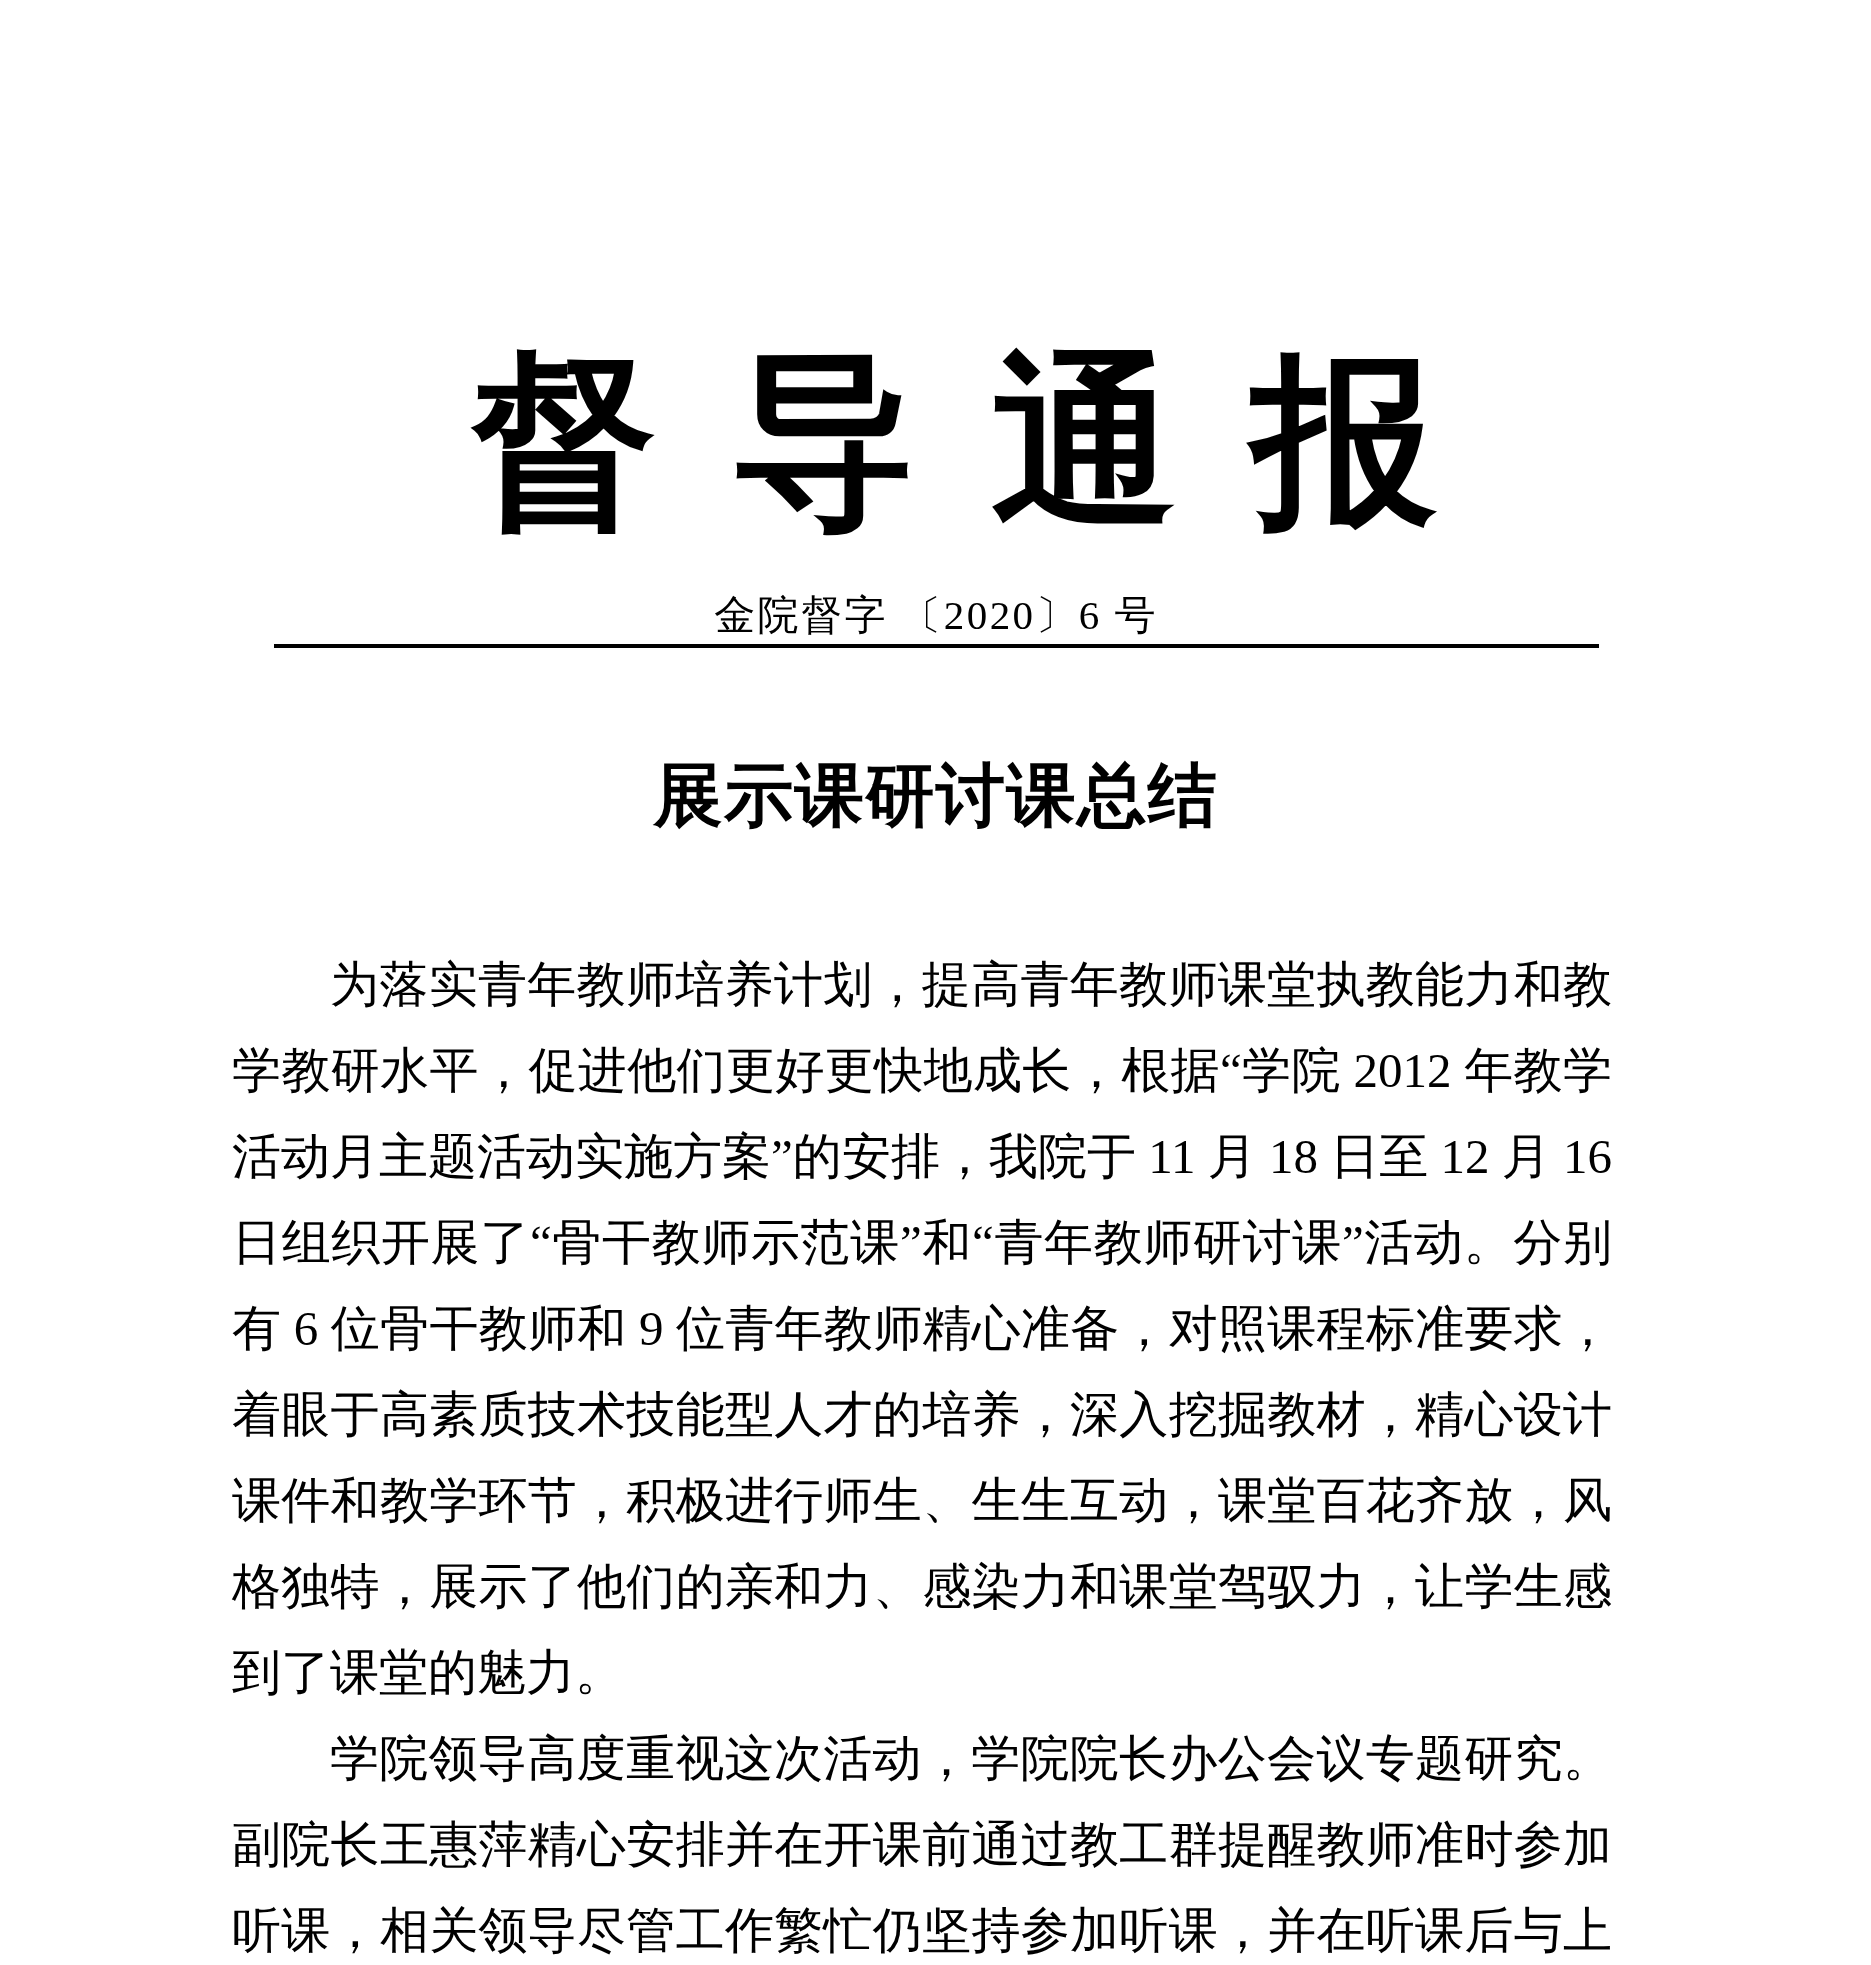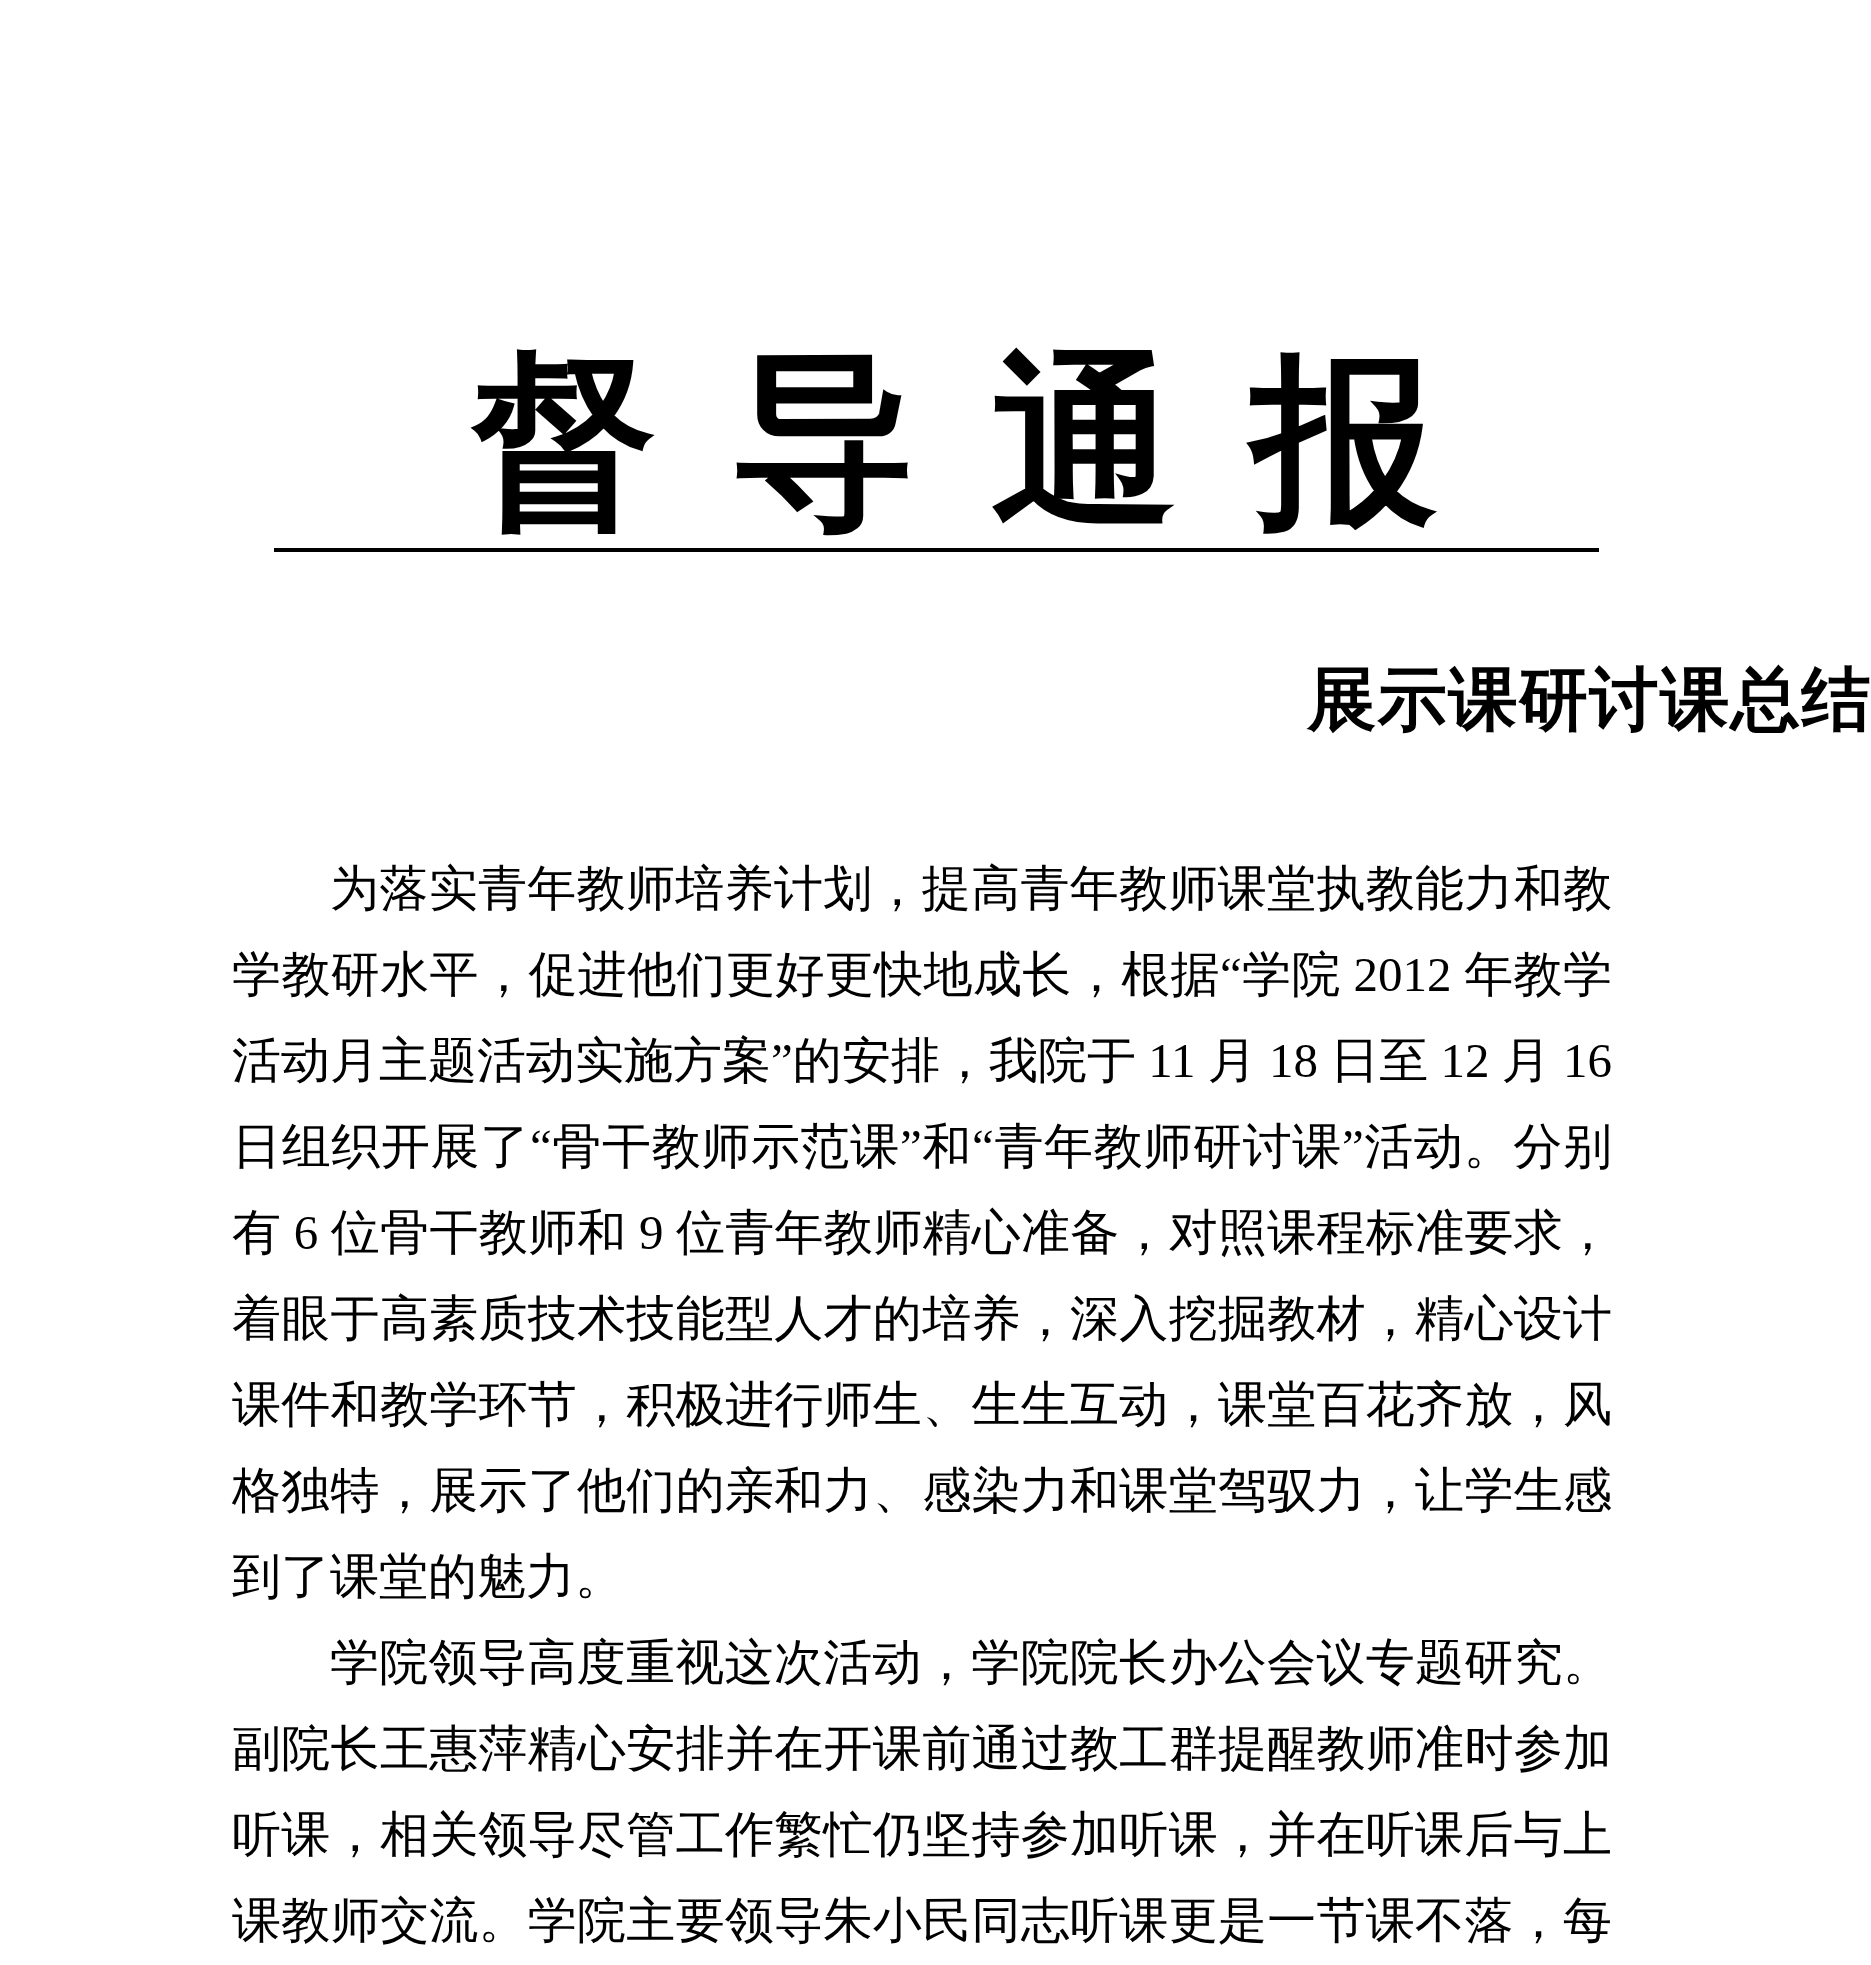--- a/index.html
+++ b/index.html
@@ -35,21 +35,21 @@
     letter-spacing: 2.4px;
   }
   .header-rule {
     width: 1325px;
     height: 3.5px;
     background: #000000;
     margin: 7.9px auto 0 auto;
   }
   .section-heading {
     margin-top: 114px;
-    text-align: right;
+    text-align: center;
     font-size: 69px;
     font-weight: bold;
     line-height: 1;
     letter-spacing: 1.6px;
   }
   .body-block {
     width: 1380px;
     margin-left: 232px;
     margin-top: 111px;
   }
@@ -63,20 +63,21 @@
     word-break: break-all;
   }
 </style>
 </head>
 <body>
 
 <div class="page">
 
   <h1 class="doc-title">督导通报</h1>
 
+  <div class="doc-number">金院督字 〔2020〕6 号</div>
 
   <div class="header-rule"></div>
 
   <h2 class="section-heading">展示课研讨课总结</h2>
 
   <div class="body-block">
     <p>为落实青年教师培养计划，提高青年教师课堂执教能力和教学教研水平，促进他们更好更快地成长，根据“学院 2012 年教学活动月主题活动实施方案”的安排，我院于 11 月 18 日至 12 月 16 日组织开展了“骨干教师示范课”和“青年教师研讨课”活动。分别有 6 位骨干教师和 9 位青年教师精心准备，对照课程标准要求，着眼于高素质技术技能型人才的培养，深入挖掘教材，精心设计课件和教学环节，积极进行师生、生生互动，课堂百花齐放，风格独特，展示了他们的亲和力、感染力和课堂驾驭力，让学生感到了课堂的魅力。</p>
     <p>学院领导高度重视这次活动，学院院长办公会议专题研究。副院长王惠萍精心安排并在开课前通过教工群提醒教师准时参加听课，相关领导尽管工作繁忙仍坚持参加听课，并在听课后与上课教师交流。学院主要领导朱小民同志听课更是一节课不落，每一节课他都拍摄精彩镜头，并对上课和听课情况进行点评发至教工微信群，各系部领导对这次活动的开展给予了大力的支持，择优推荐上课教师，开展教研活动，讨论如何提高课堂教学效果，</p>
   </div>
 

